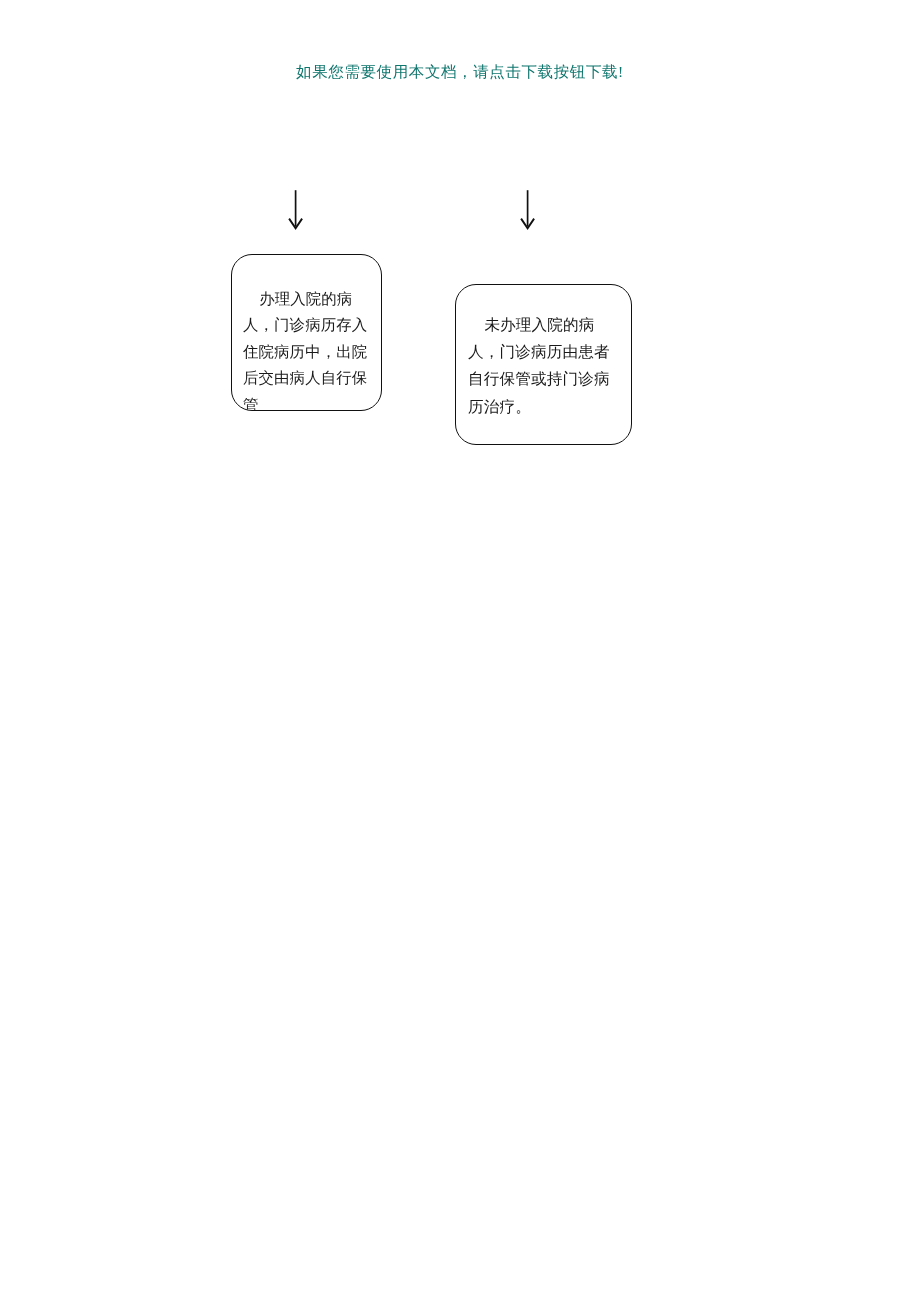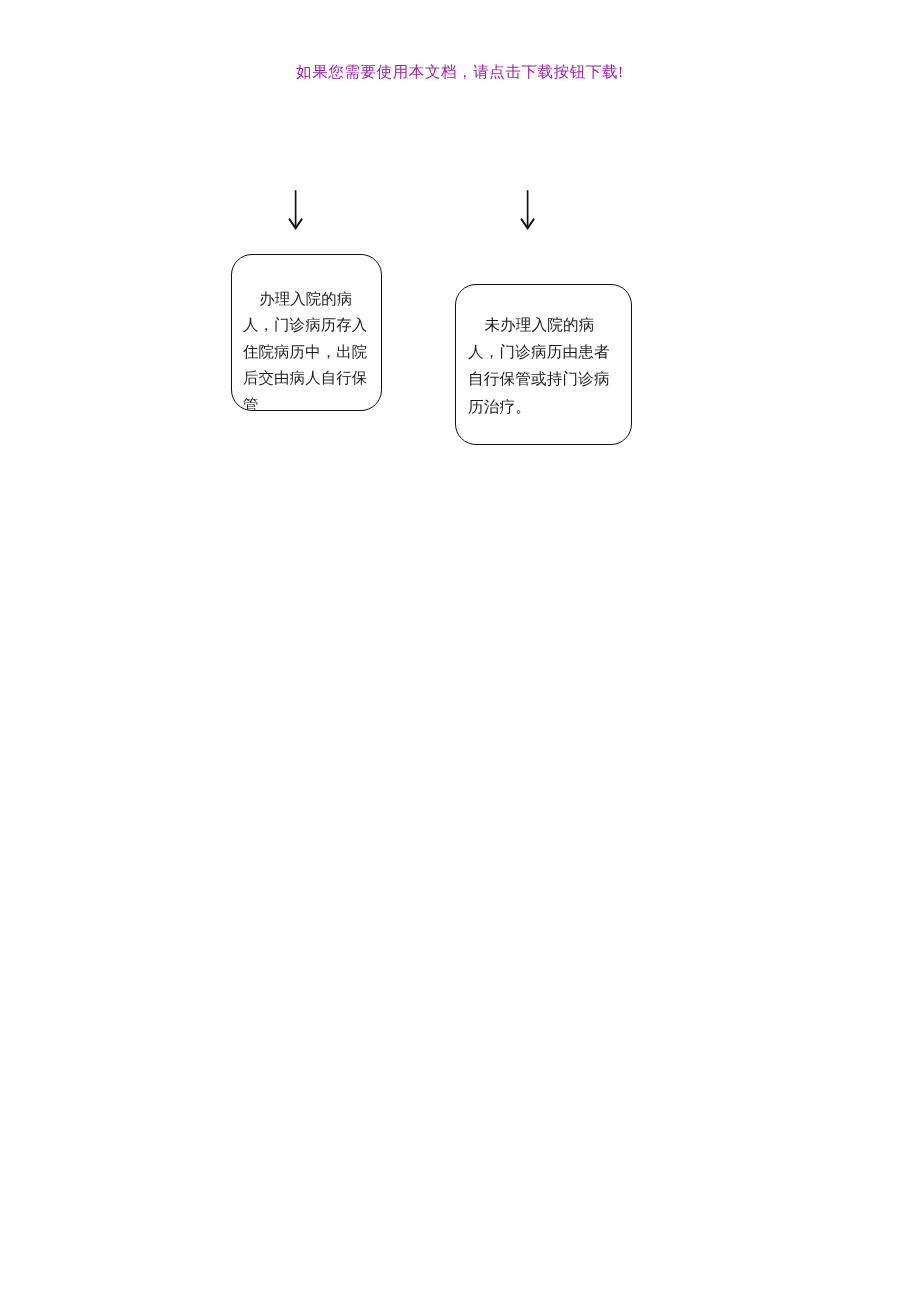--- a/index.html
+++ b/index.html
@@ -29,21 +29,21 @@
   
   .notice {
     position: absolute;
     left: 0;
     top: 62px;
     width: 920px;
     text-align: center;
     font-size: 15.5px;
     line-height: 20px;
     letter-spacing: 0.6px;
-    color: #a21caf;
+    color: #0f766e;
     white-space: nowrap;
     user-select: none;
   }
 
   
   .arrow {
     position: absolute;
   }
   .arrow svg {
     display: block;

